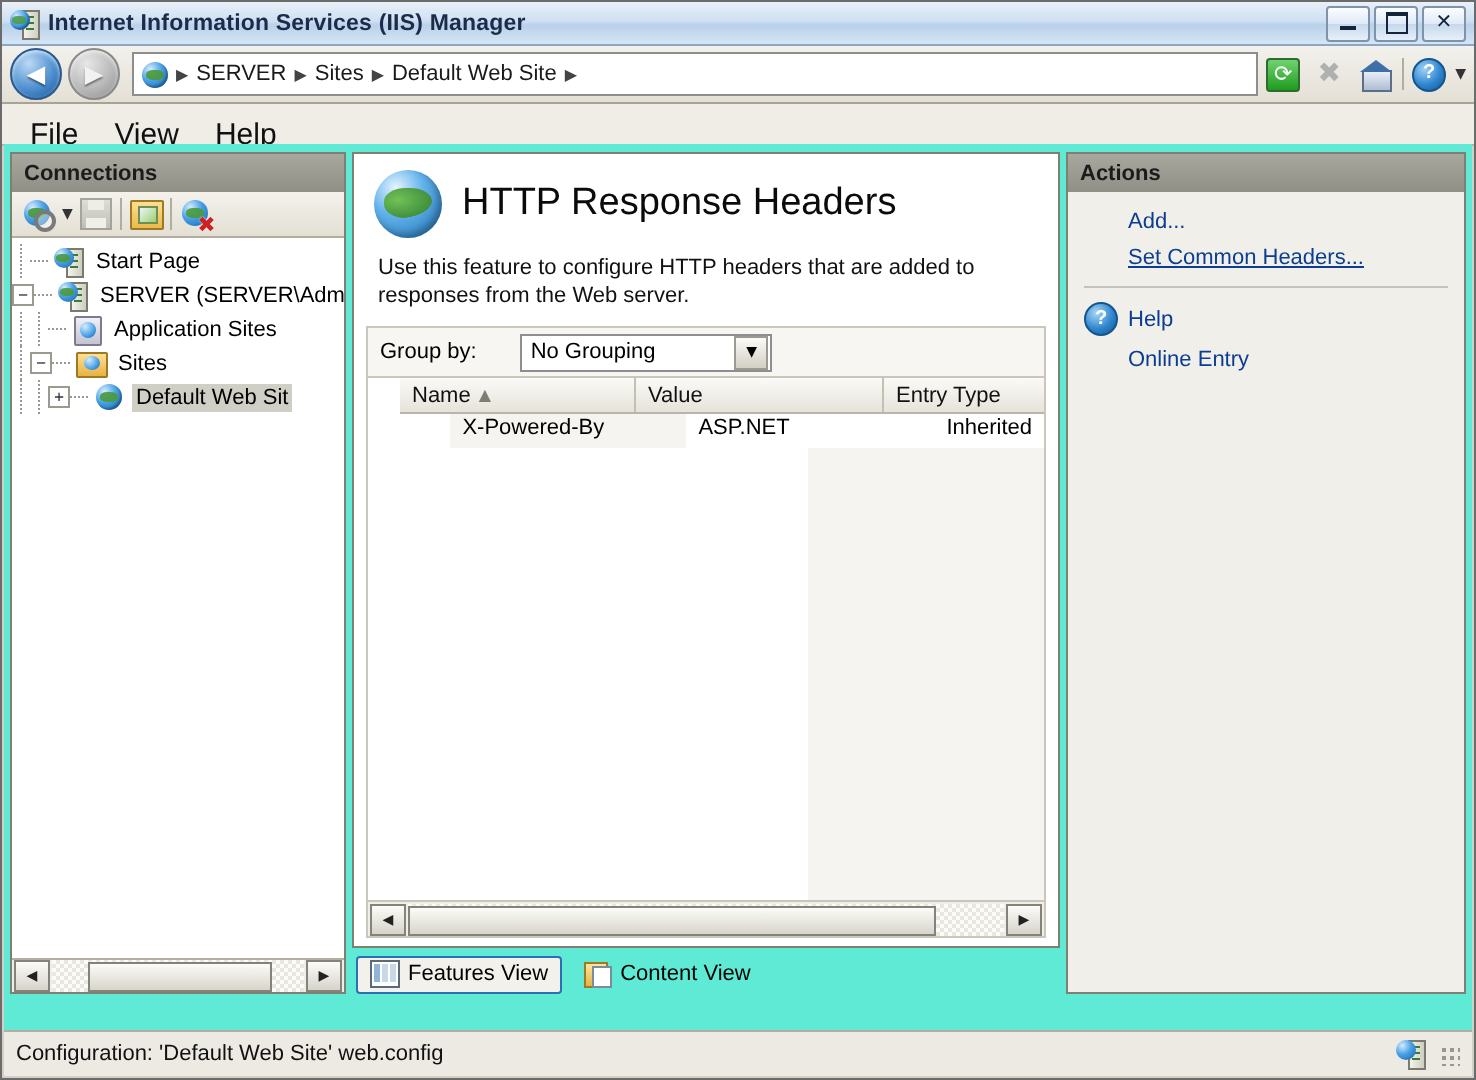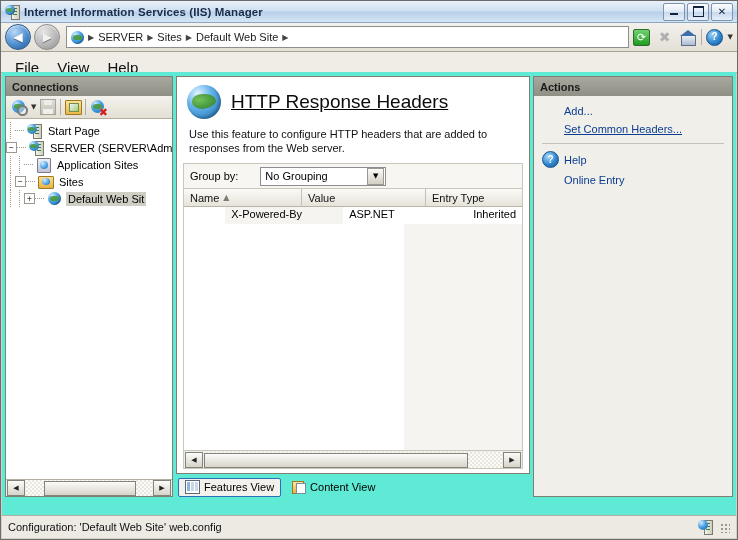--- a/index.html
+++ b/index.html
@@ -148,40 +148,40 @@
   .hs-btn{width:16px;height:14px;margin:1px;border:1px solid #83837a;
     background:linear-gradient(to bottom,#fbfbf8,#d7d4ca);display:flex;align-items:center;
     justify-content:center;font-size:7px;font-family:"DejaVu Sans",sans-serif;color:#222;}
   .hs-track{flex:1;height:16px;position:relative;
     background:repeating-conic-gradient(#e9e7e0 0% 25%,#fbfbf8 0% 50%) 0 0/4px 4px;}
   .hs-thumb{position:absolute;top:1px;height:13px;border:1px solid #83837a;
     background:linear-gradient(to bottom,#fbfbf8,#d7d4ca);}
   
   .center{flex:1;display:flex;flex-direction:column;min-width:0;}
   .feat{flex:1;border:1px solid #7f7f72;background:#fff;display:flex;flex-direction:column;min-height:0;}
-  .feat-head{display:flex;align-items:center;gap:10px;padding:8px 10px 4px 10px;text-decoration:underline;}
+  .feat-head{display:flex;align-items:center;gap:10px;padding:8px 10px 4px 10px;}
   .feat-ico{width:34px;height:34px;border-radius:50%;flex:none;
     background:radial-gradient(circle at 32% 26%,#e6f4ff 0%,#62b2ec 40%,#1b6cae 100%);
     position:relative;box-shadow:inset -2px -2px 3px rgba(0,0,0,.25);}
   .feat-ico:after{content:"";position:absolute;left:5px;top:9px;width:24px;height:15px;
     background:radial-gradient(ellipse at 30% 40%,#6fc04f 0%,#3f8f34 70%,transparent 72%);
     border-radius:45%;opacity:.95;}
   .feat-title{font-size:19px;color:#0b0b0b;font-weight:normal;}
   .feat-desc{padding:4px 12px 8px 12px;font-size:11px;color:#111;line-height:14px;max-width:330px;}
   .groupbar{margin:0 6px;height:24px;display:flex;align-items:center;gap:22px;
     border:1px solid #c9c6bc;border-bottom:none;background:#f7f6f2;padding:0 6px;}
   .gb-label{font-size:11px;}
   .combo{width:120px;height:17px;background:#fff;border:1px solid #8e8e8e;display:flex;
     align-items:center;justify-content:space-between;padding:0 0 0 4px;font-size:11px;}
   .combo .btn{width:15px;height:15px;margin:0 1px 0 0;border:1px solid #9a9a92;
     background:linear-gradient(to bottom,#fbfbf8,#d2cfc4);display:flex;align-items:center;
     justify-content:center;font-size:7px;font-family:"DejaVu Sans",sans-serif;}
   .grid{margin:0 6px;flex:1;border:1px solid #c9c6bc;display:flex;flex-direction:column;min-height:0;}
   .grid-head{display:flex;height:17px;background:linear-gradient(to bottom,#fbfaf7,#e6e3da);
-    border-bottom:1px solid #b9b5a8;}
+    border-bottom:1px solid #b9b5a8;margin-left:16px;}
   .gh{display:flex;align-items:center;gap:4px;padding:0 6px;font-size:11px;color:#111;
     border-right:1px solid #c4c0b4;box-sizing:border-box;}
   .gh .sortarrow{font-size:8px;color:#7d7d74;font-family:"DejaVu Sans",sans-serif;}
   .grid-body{flex:1;display:flex;flex-direction:column;min-height:0;position:relative;background:#fff;align-items:flex-end;}
   .grow{display:flex;height:17px;}
   .gc{padding:1px 6px;font-size:11px;box-sizing:border-box;overflow:hidden;white-space:nowrap;}
   .gc.sortcol{background:#f5f4f0;}
   .grid-fill{flex:1;display:flex;}
   .grid-fill .sortcol{background:#f5f4f0;}
   .grid-scroll{height:17px;display:flex;align-items:center;border-top:1px solid #c9c6bc;background:#efeee9;}

